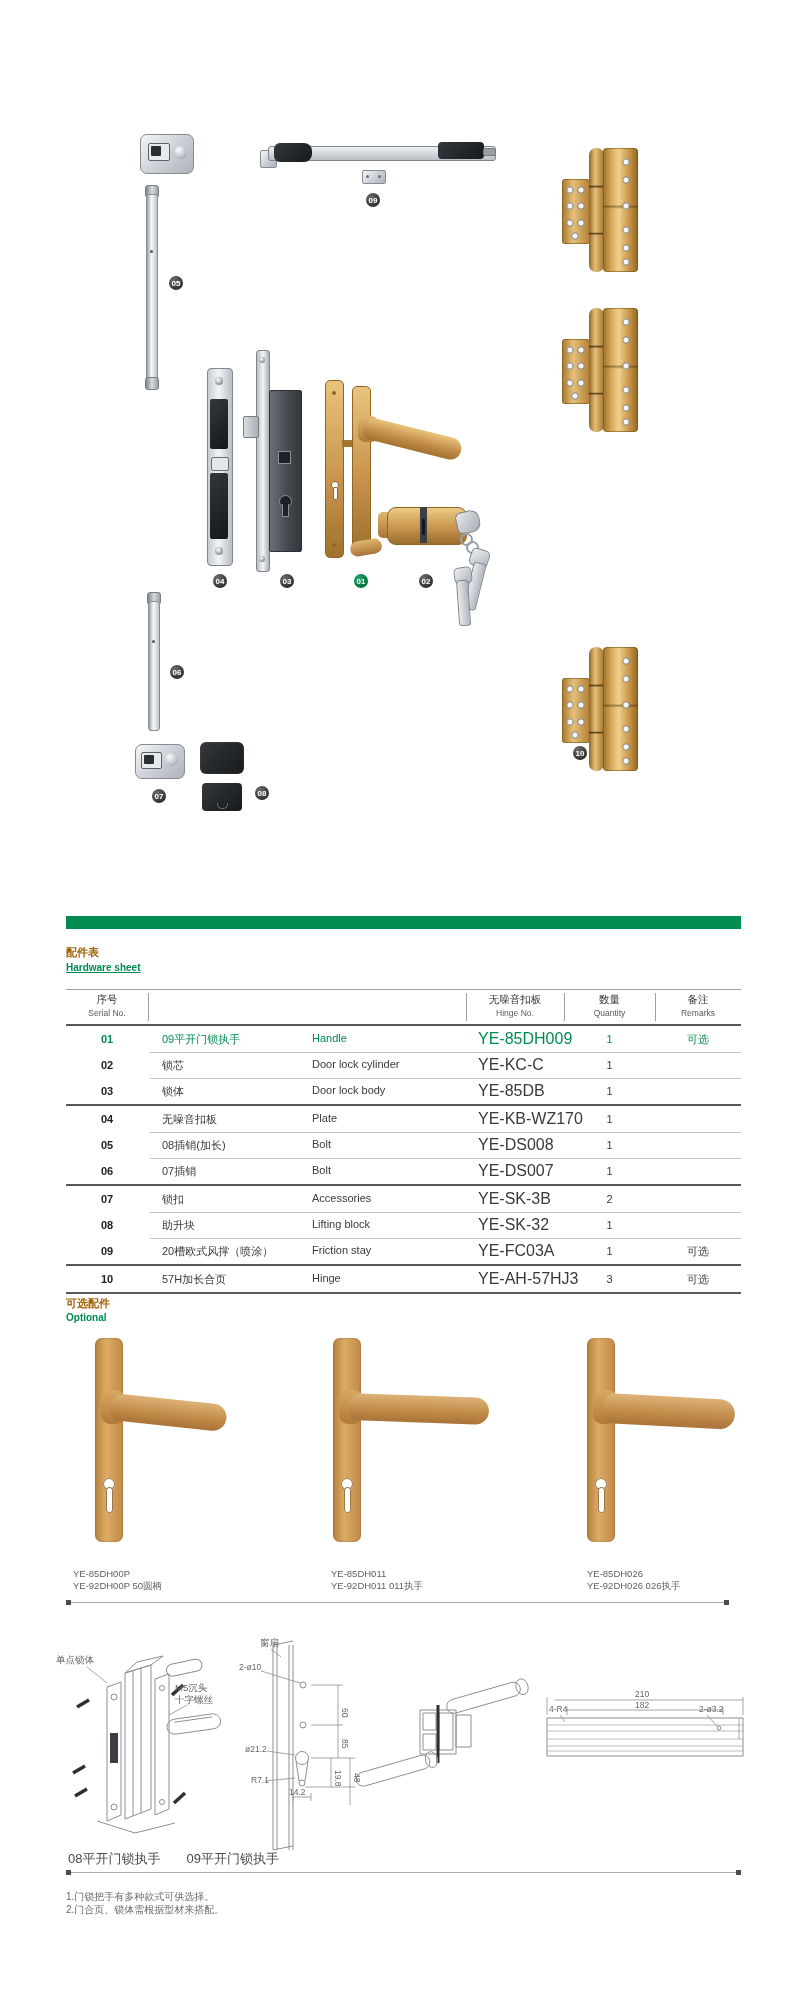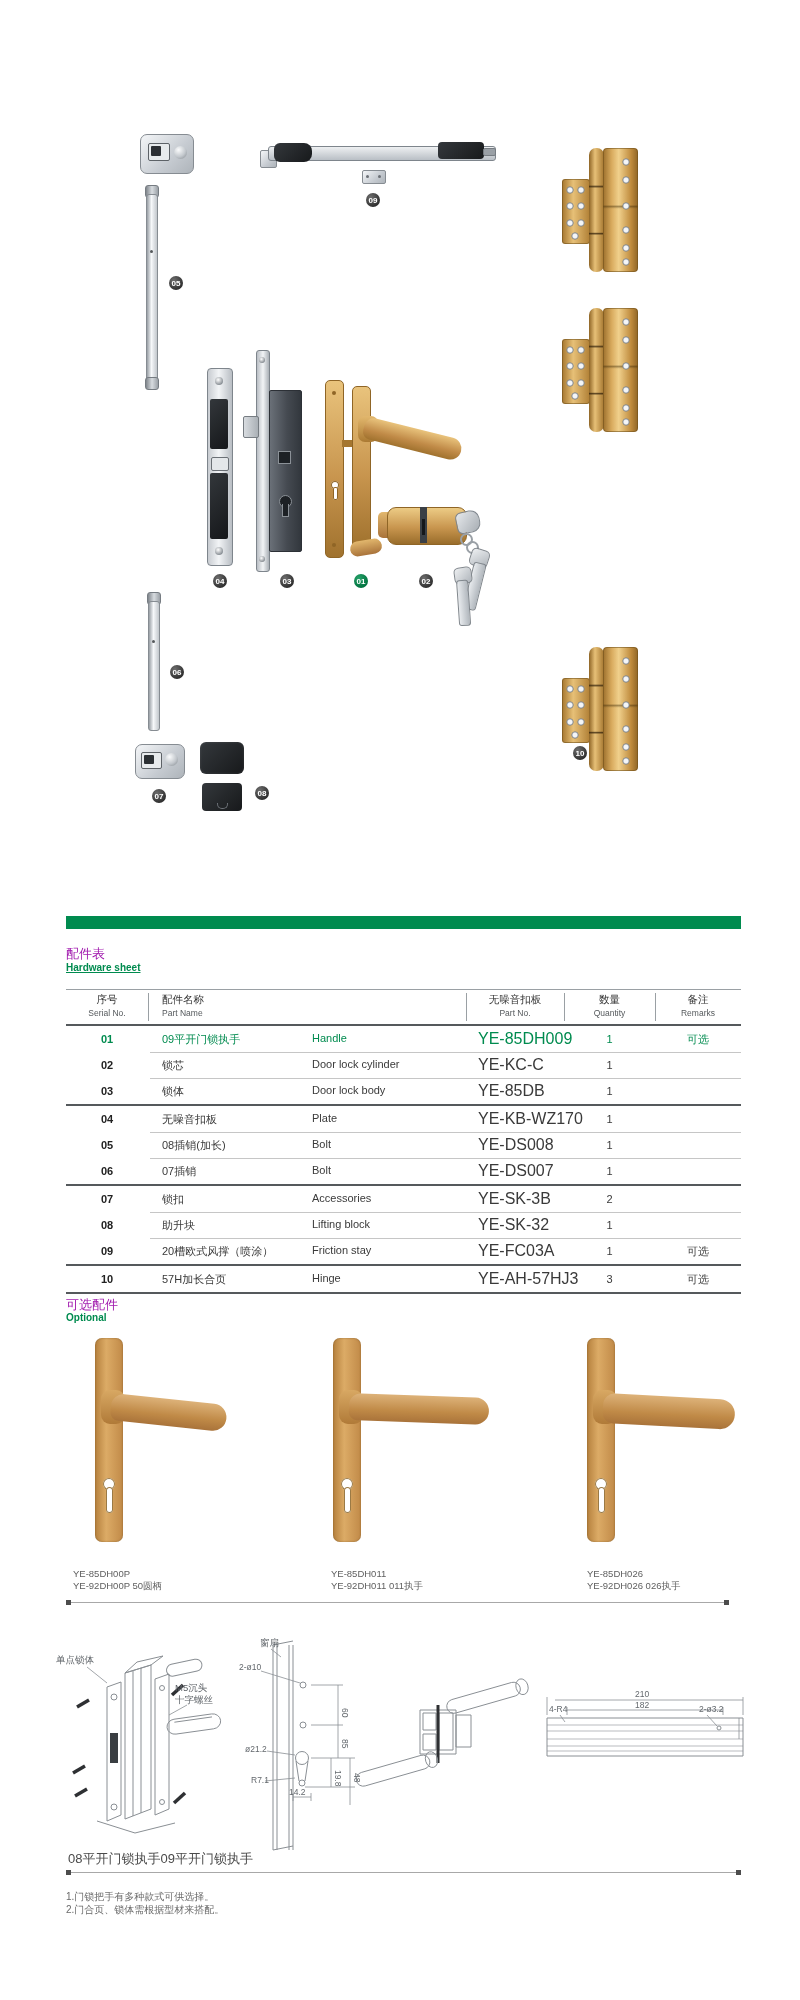--- a/index.html
+++ b/index.html
@@ -39,21 +39,21 @@
     background:
       radial-gradient(circle at 8px 11px,#f4f6f8 2px,#81878d 3.2px,rgba(0,0,0,0) 4px),
       radial-gradient(circle at 19px 11px,#f4f6f8 2px,#81878d 3.2px,rgba(0,0,0,0) 4px),
       radial-gradient(circle at 8px 27px,#f4f6f8 2px,#81878d 3.2px,rgba(0,0,0,0) 4px),
       radial-gradient(circle at 19px 27px,#f4f6f8 2px,#81878d 3.2px,rgba(0,0,0,0) 4px),
       radial-gradient(circle at 8px 44px,#f4f6f8 2px,#81878d 3.2px,rgba(0,0,0,0) 4px),
       radial-gradient(circle at 19px 44px,#f4f6f8 2px,#81878d 3.2px,rgba(0,0,0,0) 4px),
       radial-gradient(circle at 13px 57px,#f4f6f8 2px,#81878d 3.2px,rgba(0,0,0,0) 4px),
       linear-gradient(90deg,#a5762f,#e7c077 40%,#b07f35);}
   
-  .gtitle{color:#a21caf;font-weight:normal;font-size:13px;}
+  .gtitle{color:#a16207;font-weight:bold;font-size:11px;}
   .gsub{color:#008B4F;font-weight:bold;font-size:10px;}
   
   .table{position:absolute;left:66px;top:989px;width:675px;font-size:11px;}
   .thead{position:relative;height:34px;border-top:1px solid #9aa0a4;border-bottom:2px solid #55595c;}
   .hc{position:absolute;top:3px;text-align:center;}
   .hc .cnl{font-size:10.5px;color:#333;display:block;}
   .hc .enl{font-size:8.5px;color:#55595c;display:block;margin-top:1px;}
   .vsep{position:absolute;top:3px;bottom:3px;width:1px;background:#9aa0a4;}
   .trow{position:relative;height:26px;display:flex;align-items:center;}
   .trow.gend{border-bottom:2px solid #55595c;}
@@ -73,21 +73,21 @@
   .oph .neck{position:absolute;left:6px;top:52px;width:24px;height:34px;border-radius:9px;
     background:linear-gradient(180deg,#d8a863,#b07a38);}
   .oph .lever{position:absolute;left:16px;top:55px;height:27px;border-radius:14px 16px 16px 10px;
     background:linear-gradient(180deg,#ddb279,#c08a47 60%,#a9733a);transform-origin:left center;}
   .oph .kh{position:absolute;left:8px;top:140px;width:12px;height:12px;border-radius:50%;
     background:#fff;box-shadow:inset 0 0 0 1px #9b7a45;}
   .oph .ks{position:absolute;left:10.5px;top:149px;width:7px;height:26px;border-radius:4px;
     background:#fff;box-shadow:inset 0 0 0 1px #9b7a45;}
   .olabel{position:absolute;font-size:9.5px;line-height:12px;color:#606060;}
   
-  .caption{position:absolute;left:68px;top:1850px;font-size:13px;color:#4a4a4a;display:flex;}
+  .caption{position:absolute;left:68px;top:1850px;font-size:13px;color:#4a4a4a;display:flex;gap:26px;}
   .divline{position:absolute;height:1px;background:#a8a8a8;}
   .sq{position:absolute;width:5px;height:5px;background:#4c4c4c;}
   .notes-cn{position:absolute;left:66px;top:1890px;font-size:10px;line-height:13px;color:#6a6a6a;}
   .notes-en{position:absolute;left:66px;top:1926px;font-size:9.5px;line-height:12px;color:#949494;}
   svg text{font-family:"Liberation Sans","DejaVu Sans",sans-serif;fill:#63686d;font-size:8.5px;}
   svg .cnlabel{font-size:9.5px;fill:#5d6267;}
   svg line,svg path,svg rect,svg circle,svg ellipse,svg polygon{vector-effect:non-scaling-stroke;}
 </style>
 </head>
 <body>
@@ -211,27 +211,23 @@
   <div class="abs" style="left:66px;top:916px;width:675px;height:13px;background:#008B4F;"></div>
   <div class="abs gtitle" style="left:66px;top:945px;">配件表</div>
   <div class="abs gsub" style="left:66px;top:962px;text-decoration:underline;">Hardware sheet</div>
 
   <div class="table">
     <div class="thead">
       <div class="hc" style="left:0;width:82px;">
         <span class="cnl">序号</span>
         <span class="enl">Serial No.</span>
       </div>
-      <div class="hc" style="left:82px;width:318px;text-align:left;padding-left:14px;box-sizing:border-box;">
-        <span class="cnl">配件名称</span>
-        <span class="enl">Part Name</span>
-      </div>
       <div class="hc" style="left:400px;width:98px;">
         <span class="cnl">无噪音扣板</span>
-        <span class="enl">Part No.</span>
+        <span class="enl">Hinge No.</span>
       </div>
       <div class="hc" style="left:498px;width:91px;">
         <span class="cnl">数量</span>
         <span class="enl">Quantity</span>
       </div>
       <div class="hc" style="left:589px;width:86px;">
         <span class="cnl">备注</span>
         <span class="enl">Remarks</span>
       </div>
       <div class="vsep" style="left:82px;"></div>

